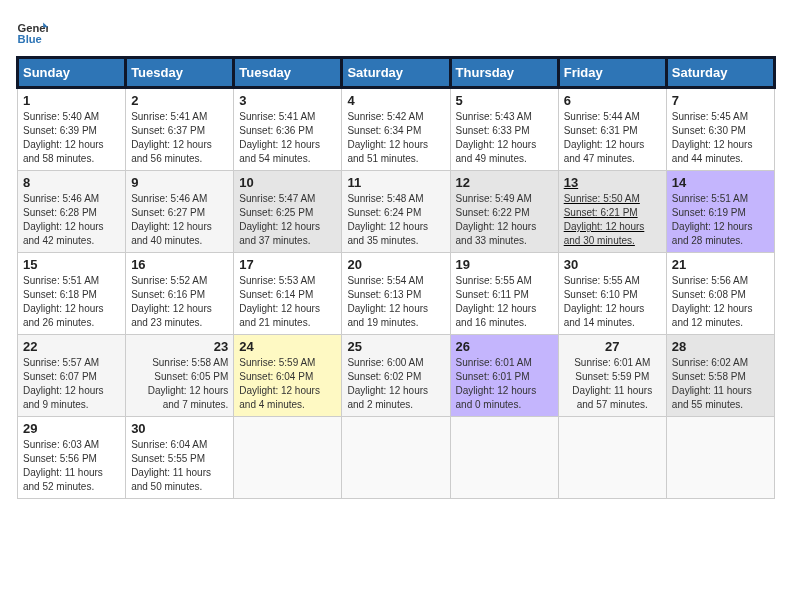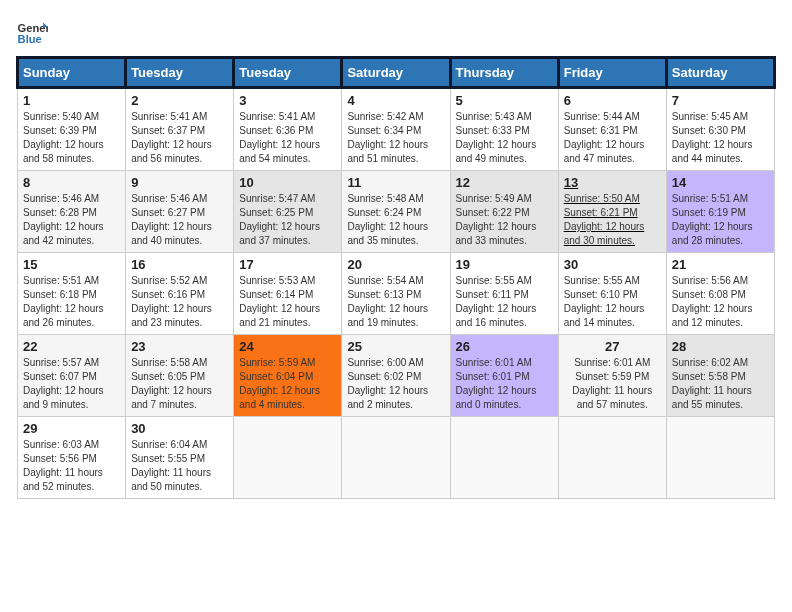--- a/index.html
+++ b/index.html
@@ -200,25 +200,25 @@
         <td>
           <span class="day-num">21</span>
           <div class="day-info">Sunrise: 5:56 AM<br>Sunset: 6:08 PM<br>Daylight: 12 hours and 12 minutes.</div>
         </td>
       </tr>
       <tr>
         <td style="background: rgb(245, 245, 245);">
           <span class="day-num">22</span>
           <div class="day-info">Sunrise: 5:57 AM<br>Sunset: 6:07 PM<br>Daylight: 12 hours and 9 minutes.</div>
         </td>
-        <td style="background: rgb(245, 245, 245);">
+        <td style="background: rgb(245, 245, 245); text-align: right;">
           <span class="day-num">23</span>
           <div class="day-info">Sunrise: 5:58 AM<br>Sunset: 6:05 PM<br>Daylight: 12 hours and 7 minutes.</div>
         </td>
-        <td style="background: #f97316;">
+        <td style="background: #fef9c3;">
           <span class="day-num">24</span>
           <div class="day-info">Sunrise: 5:59 AM<br>Sunset: 6:04 PM<br>Daylight: 12 hours and 4 minutes.</div>
         </td>
         <td style="background: rgb(245, 245, 245); margin-top: 48px;">
           <span class="day-num">25</span>
           <div class="day-info">Sunrise: 6:00 AM<br>Sunset: 6:02 PM<br>Daylight: 12 hours and 2 minutes.</div>
         </td>
         <td style="background: #c4b5fd;">
           <span class="day-num">26</span>
           <div class="day-info">Sunrise: 6:01 AM<br>Sunset: 6:01 PM<br>Daylight: 12 hours and 0 minutes.</div>

